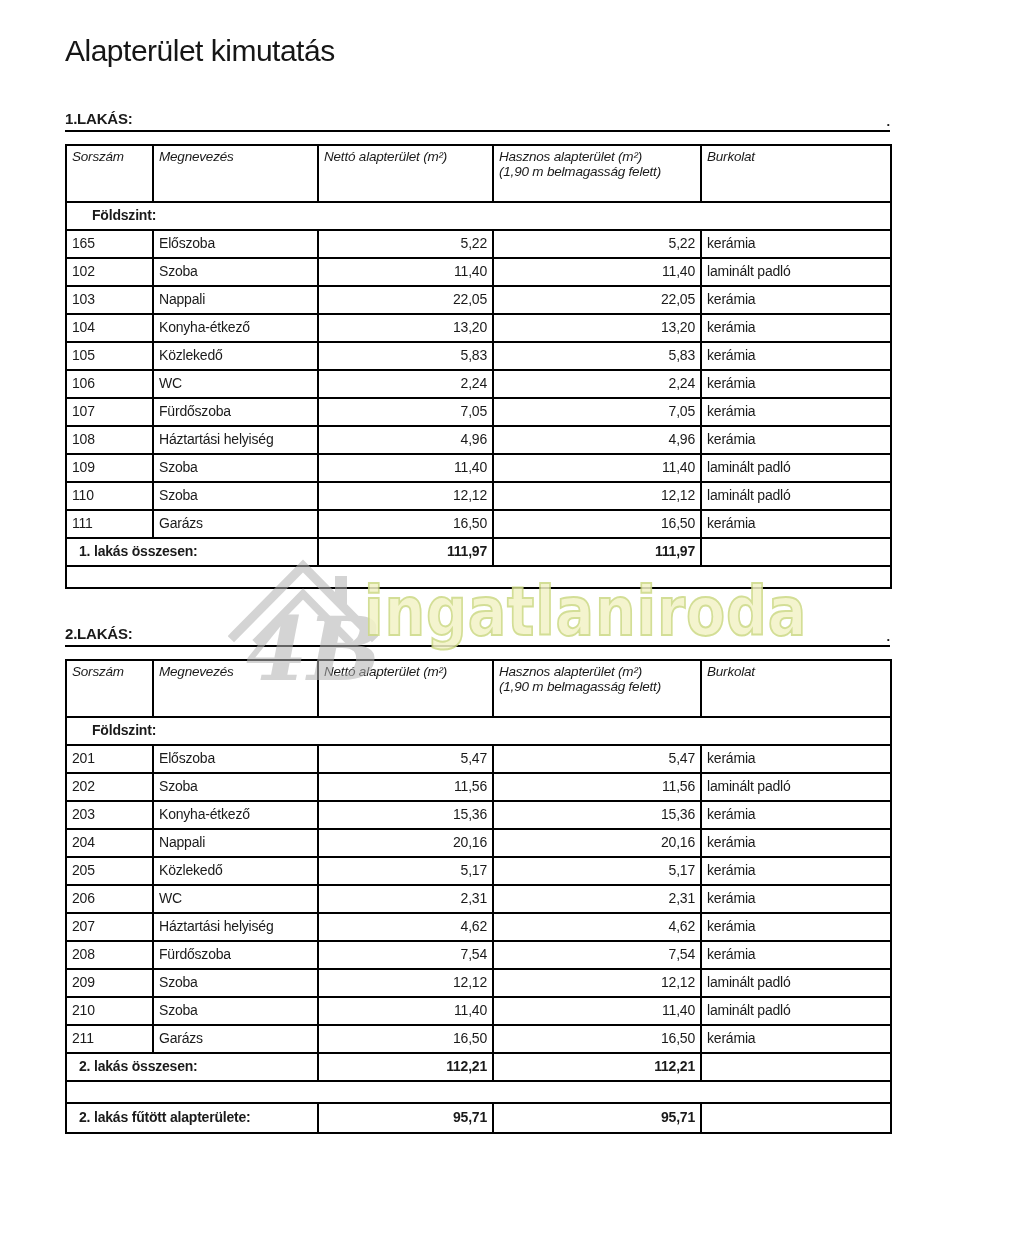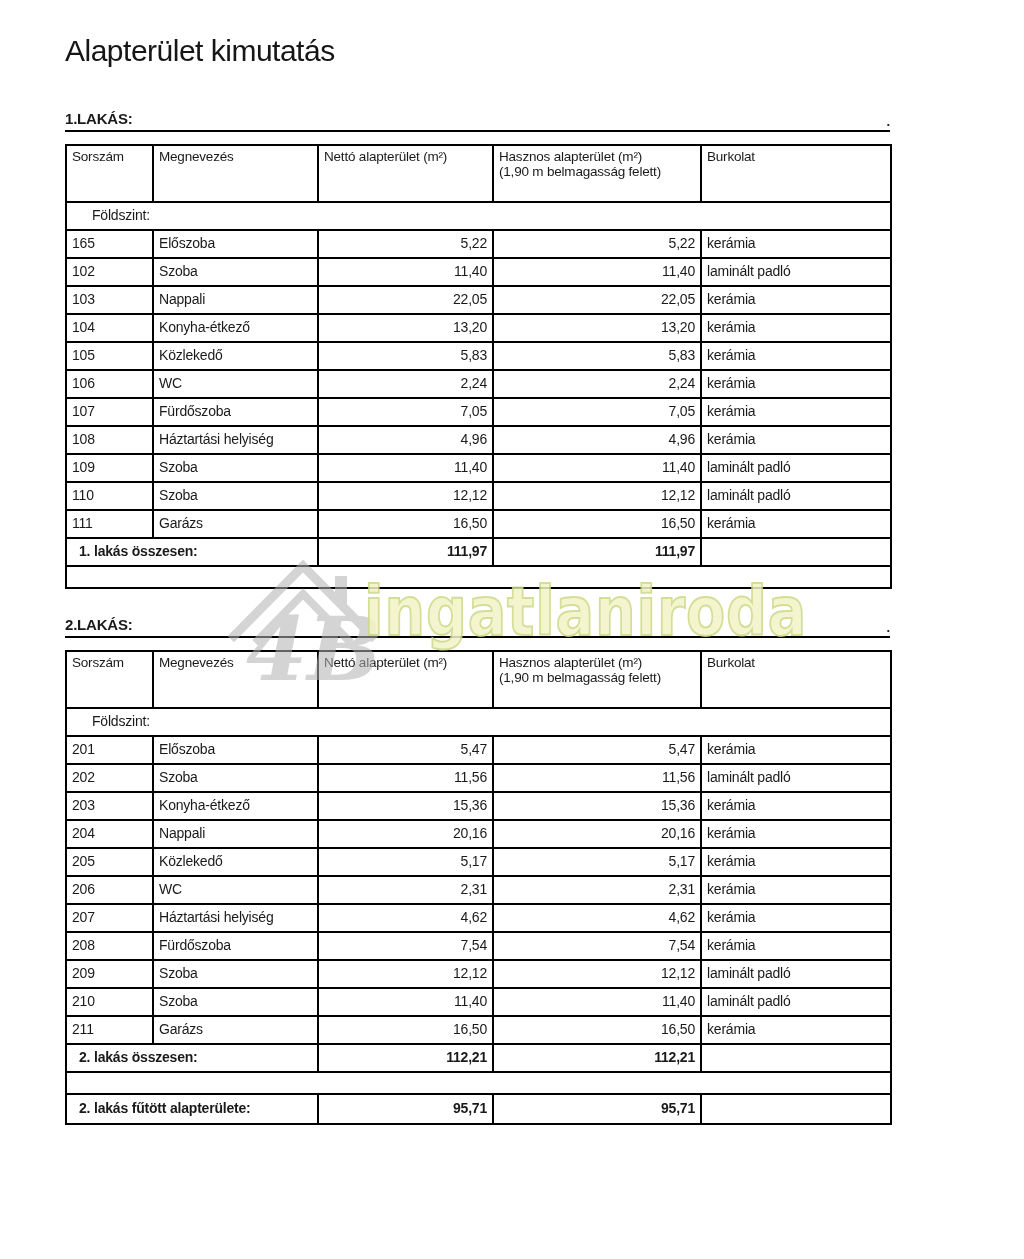--- a/index.html
+++ b/index.html
@@ -19,21 +19,21 @@
     letter-spacing:-0.5px;
     color:#161616;
   }
   .sec-label-row {
     position:relative;
     margin-top:42px;
     border-bottom:2px solid #000;
     padding-bottom:2px;
     height:18px;
   }
-  .sec2 .sec-label-row { margin-top:27px; }
+  .sec2 .sec-label-row { margin-top:36px; }
   .sec-label { font-size:15px; font-weight:bold; letter-spacing:-0.2px; }
   .sec-dot {
     position:absolute; right:0; bottom:1px;
     font-size:13px; font-weight:bold;
   }
   table.area {
     border-collapse:collapse;
     table-layout:fixed;
     width:825px;
     margin-top:12px;
@@ -48,23 +48,24 @@
     line-height:1.12;
     white-space:nowrap;
     overflow:hidden;
     vertical-align:middle;
   }
   tr.head td {
     height:52px;
     vertical-align:top;
     padding-top:3px;
     font-size:13.5px;
+    font-style:italic;
   }
   td.num { text-align:right; padding-right:9px; }
-  tr.floor-row td { font-weight:normal;padding-left:25px; }
+  tr.floor-row td { font-weight:bold;padding-left:25px; }
   tr.total-row td, tr.heated-row td { font-weight:bold;padding-left:12px; }
   tr.spacer-row td { height:20px; }
   tr.heated-row td { height:28px; }
   
   .watermark {
     position:absolute;
     left:228px; top:556px;
     width:600px; height:150px;
     pointer-events:none;
     z-index:5;

